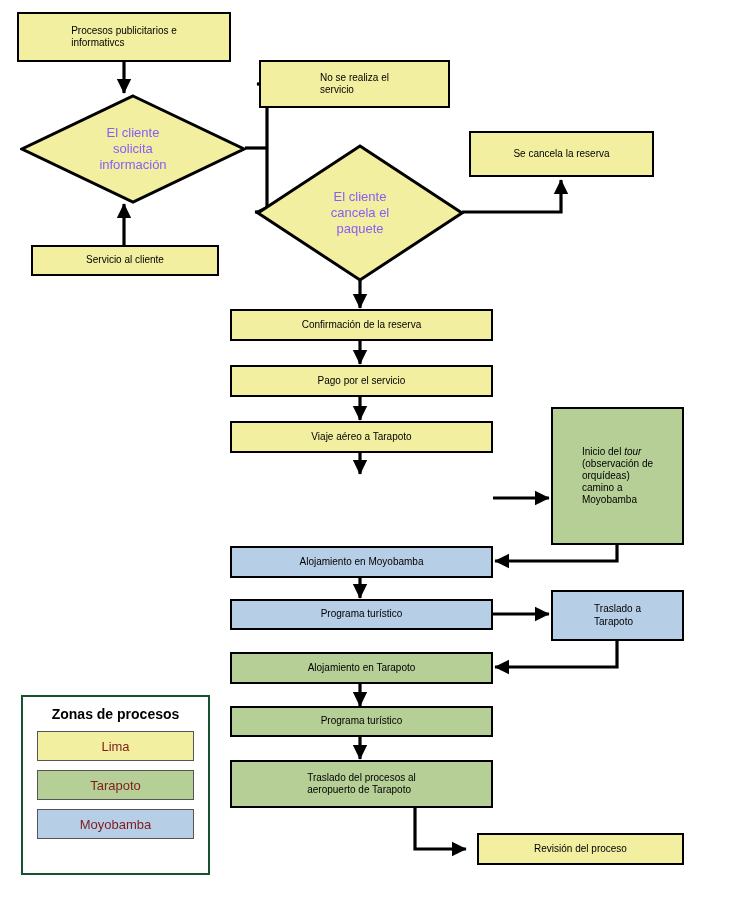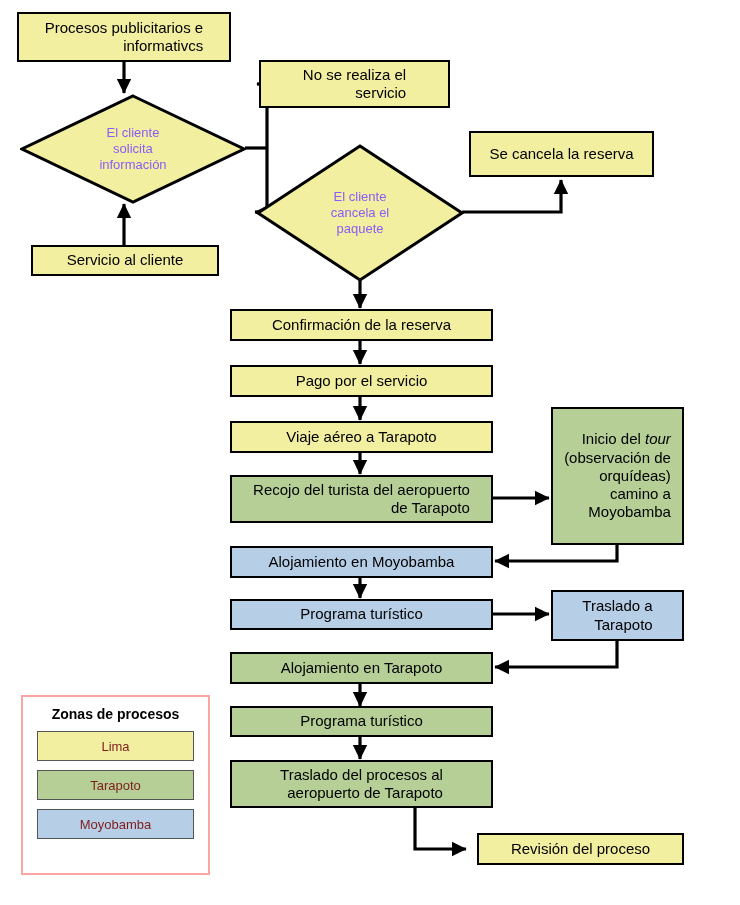--- a/index.html
+++ b/index.html
@@ -26,22 +26,22 @@
     height: 905px;
     pointer-events: none;
   }
   .node {
     position: absolute;
     box-sizing: border-box;
     border: 2px solid #000000;
     display: flex;
     align-items: center;
     justify-content: center;
-    text-align: right;
-    font-size: 15px;
+    text-align: left;
+    font-size: 10px;
     line-height: 1.22;
     color: #000000;
     padding: 2px 4px;
     z-index: 3;
   }
   .node.lima    { background: #f2efa1; }
   .node.tarapoto{ background: #b5cf96; }
   .node.moyo    { background: #b7cee7; }
 
   .diamond {
@@ -58,21 +58,21 @@
     justify-content: center;
     text-align: center;
     font-size: 13px;
     line-height: 1.25;
     color: #8b5cf6;
   }
 
   #legend {
     position: absolute;
     box-sizing: border-box;
-    border: 2px solid #fca5a5;
+    border: 2px solid #14532d;
     background: #ffffff;
     z-index: 4;
   }
   #legend .legend-title {
     font-size: 14px;
     font-weight: bold;
     text-align: center;
     color: #000;
     margin: 9px 0 9px 0;
   }
@@ -196,26 +196,20 @@
   </div>
 
   <div class="node lima" style="left:230px; top:365px; width:263px; height:32px;">
     <span>Pago por el servicio</span>
   </div>
 
   <div class="node lima" style="left:230px; top:421px; width:263px; height:32px;">
     <span>Viaje aéreo a Tarapoto</span>
   </div>
 
-  <div class="node tarapoto" style="left:230px; top:475px; width:263px; height:48px;">
-    <span>
-      <span>Recojo del turista del aeropuerto</span><br>
-      <span>de Tarapoto</span>
-    </span>
-  </div>
 
   <div class="node tarapoto" style="left:551px; top:407px; width:133px; height:138px;">
     <span>
       <span>Inicio del </span><span class="it">tour</span><br>
       <span>(observación de</span><br>
       <span>orquídeas)</span><br>
       <span>camino a</span><br>
       <span>Moyobamba</span>
     </span>
   </div>

